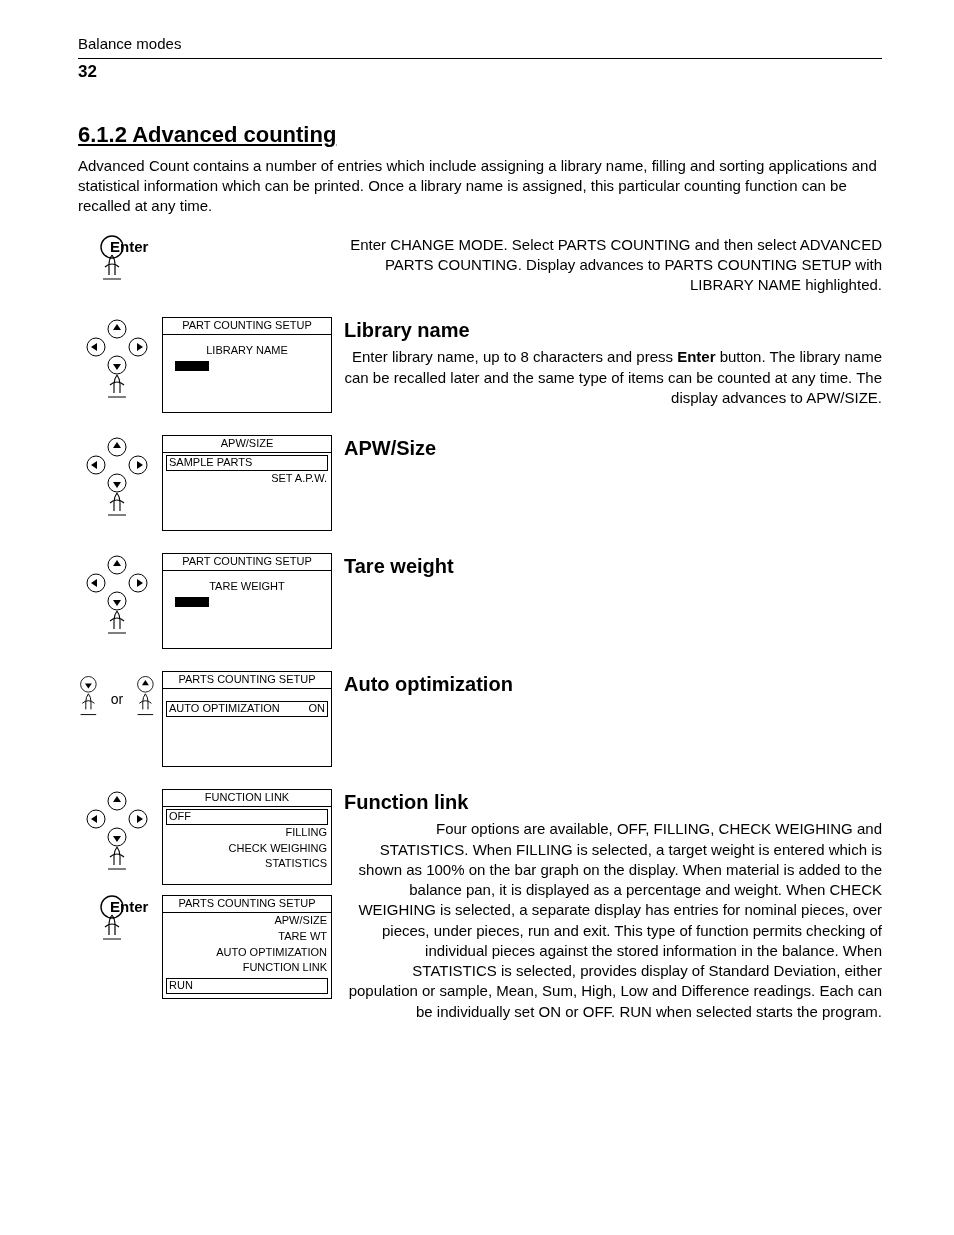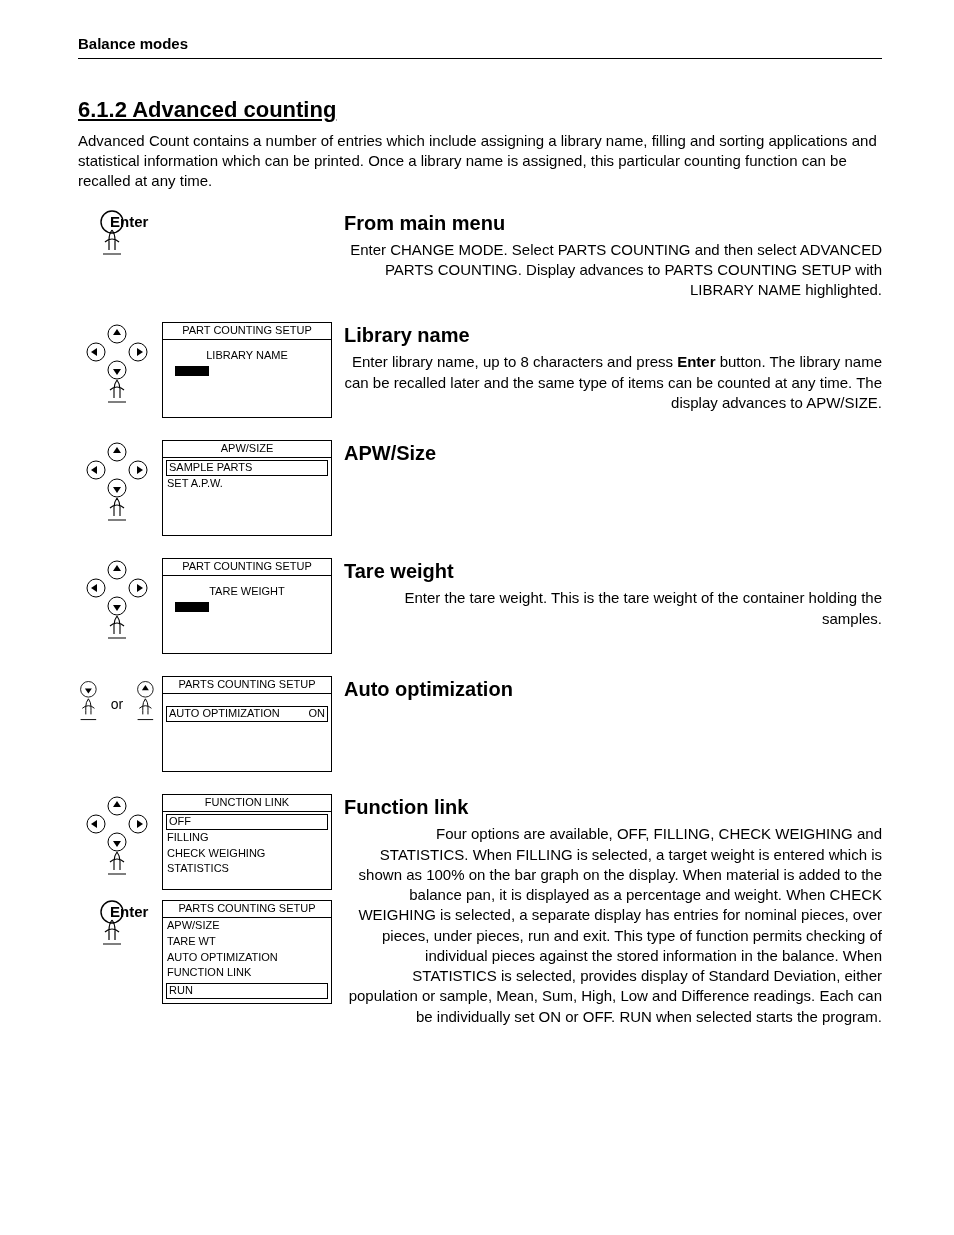--- a/index.html
+++ b/index.html
@@ -14,21 +14,20 @@
     width: 954px;
     min-height: 1235px;
     box-sizing: border-box;
     padding: 34px 72px 40px 78px;
   }
   .running-head {
     font-size: 15px;
     border-bottom: 1px solid #000;
     padding-bottom: 4px;
     margin-bottom: 2px;
-    font-weight: bold;
   }
   .page-number {
     font-weight: bold;
     font-size: 17px;
     margin-bottom: 18px;
   }
   .section-title {
     font-family: "Arial Narrow", Arial, sans-serif;
     font-stretch: condensed;
     font-weight: bold;
@@ -120,20 +119,21 @@
   }
   .screen .title {
     text-align: center;
     border-bottom: 1px solid #000;
     padding: 1px 2px;
     white-space: nowrap;
   }
   .screen .line {
     padding: 1px 4px;
     white-space: nowrap;
+    text-align: right;
   }
   .screen .boxed {
     border: 1px solid #000;
     margin: 2px 3px 0 3px;
     padding: 0 2px;
   }
   .screen .center { text-align: center; }
   .screen .cursor {
     display: inline-block;
     width: 34px;
@@ -146,36 +146,36 @@
     flex-direction: column;
     gap: 10px;
   }
 </style>
 </head>
 <body>
 
 <div class="page">
 
   <div class="running-head">Balance modes</div>
+  <div class="page-number">32</div>
 
   <div class="section-title">6.1.2 Advanced counting</div>
   <p class="intro">Advanced Count contains a number of entries which include assigning a library name, filling and sorting applications and statistical information which can be printed. Once a library name is assigned, this particular counting function can be recalled at any time.</p>
 
   <div class="step">
     <div class="left-col">
       <div class="hand-box">
         <span class="enter-label">Enter</span>
         <svg class="press-svg" width="40" height="56" viewBox="0 0 40 56">
           <circle cx="15" cy="12" r="11" fill="none" stroke="#000" stroke-width="1.4"></circle>
           <path d="M15 20 q-3 4 -3 10 q0 6 0 10 M15 20 q3 4 3 10 q0 6 0 10 M8 32 q3 -3 7 -3 q4 0 7 3 M6 44 h18" fill="none" stroke="#000" stroke-width="1.2"></path>
         </svg>
       </div>
     </div>
     <div class="right-col">
-      <p class="step-head">From main menu</p>
       <p class="step-body">Enter CHANGE MODE. Select PARTS COUNTING and then select ADVANCED PARTS COUNTING. Display advances to PARTS COUNTING SETUP with LIBRARY NAME highlighted.</p>
     </div>
   </div>
 
   <div class="step">
     <div class="left-col">
       <div class="dpad-box">
         <svg width="70" height="86" viewBox="0 0 70 86">
           <circle cx="35" cy="12" r="9" fill="none" stroke="#000"></circle>
             <path d="M35 7 l-4 6 h8 z" fill="#000"></path>
@@ -244,21 +244,20 @@
       </div>
       <div class="screen">
         <div class="title">PART COUNTING SETUP</div>
         <div style="height:8px"></div>
         <div class="line center">TARE WEIGHT</div>
         <span class="cursor" style="margin-left:12px"></span>
       </div>
     </div>
     <div class="right-col">
       <p class="step-head">Tare weight</p>
-      <p class="step-body">Enter the tare weight. This is the tare weight of the container holding the samples.</p>
     </div>
   </div>
 
   <div class="step">
     <div class="left-col">
       <div class="or-box">
         <svg width="24" height="56" viewBox="0 0 24 56">
           <circle cx="12" cy="11" r="9" fill="none" stroke="#000"></circle>
             <path d="M12 16 l-4 -6 h8 z" fill="#000"></path>
           <path d="M12 22 q-3 4 -3 9 q0 5 0 9 M12 22 q3 4 3 9 q0 5 0 9 M5 33 q3 -3 7 -3 q4 0 7 3 M3 46 h18" fill="none" stroke="#000" stroke-width="1.1"></path>

